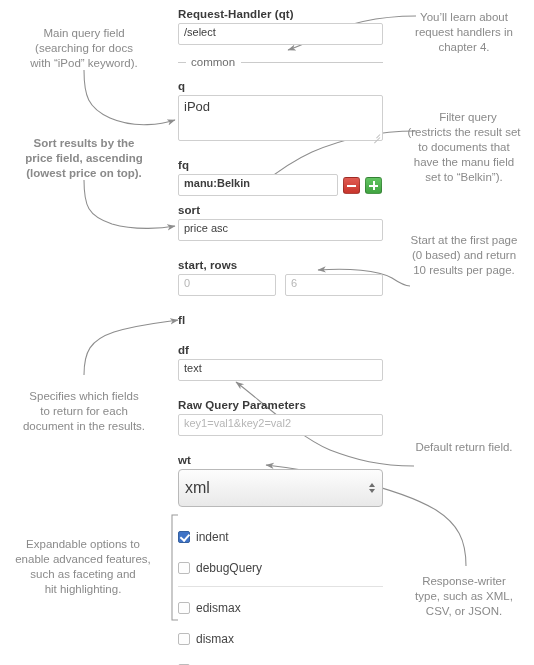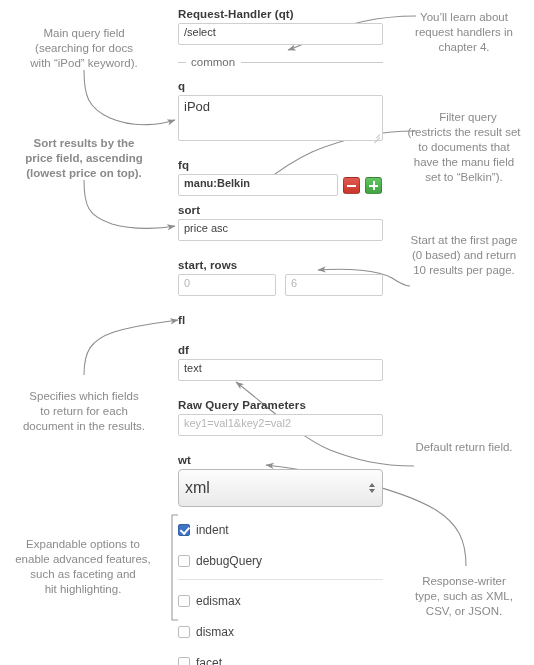--- a/index.html
+++ b/index.html
@@ -359,21 +359,21 @@
 
   <div class="field-label mt10">wt</div>
   <div class="sel">
     <span>xml</span>
     <span class="arrows-ud">
       <span class="up"></span>
         <span class="dn"></span>
     </span>
   </div>
 
-  <div class="chk-row" style="margin-top:13px;">
+  <div class="chk-row" style="margin-top:20px;">
     <span class="chk on"></span>
     <span class="chk-label">indent</span>
   </div>
   <div class="chk-row">
     <span class="chk"></span>
     <span class="chk-label">debugQuery</span>
   </div>
 
   <div class="hr-soft"></div>
 

